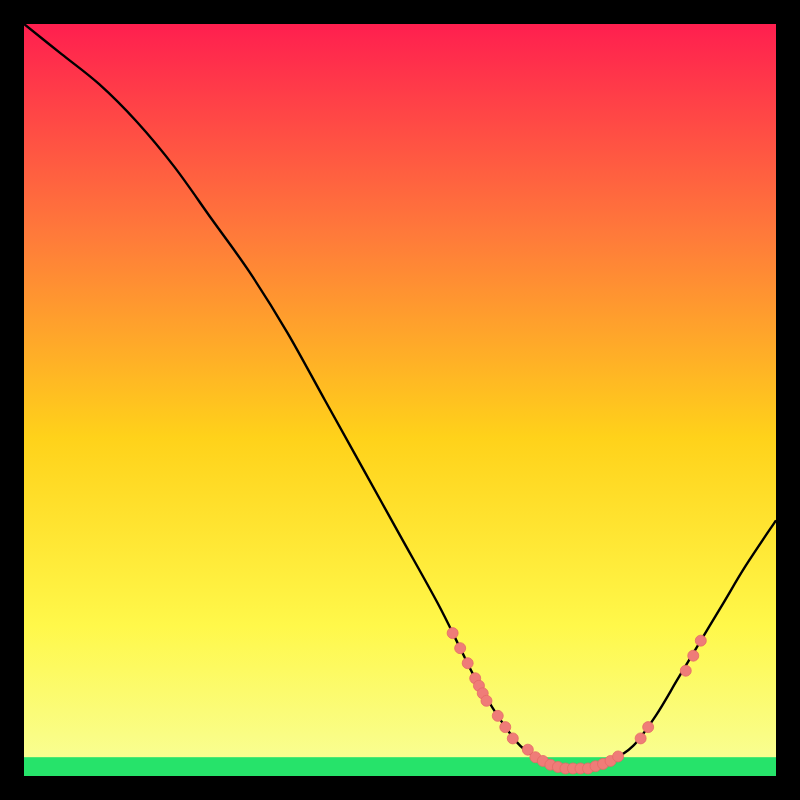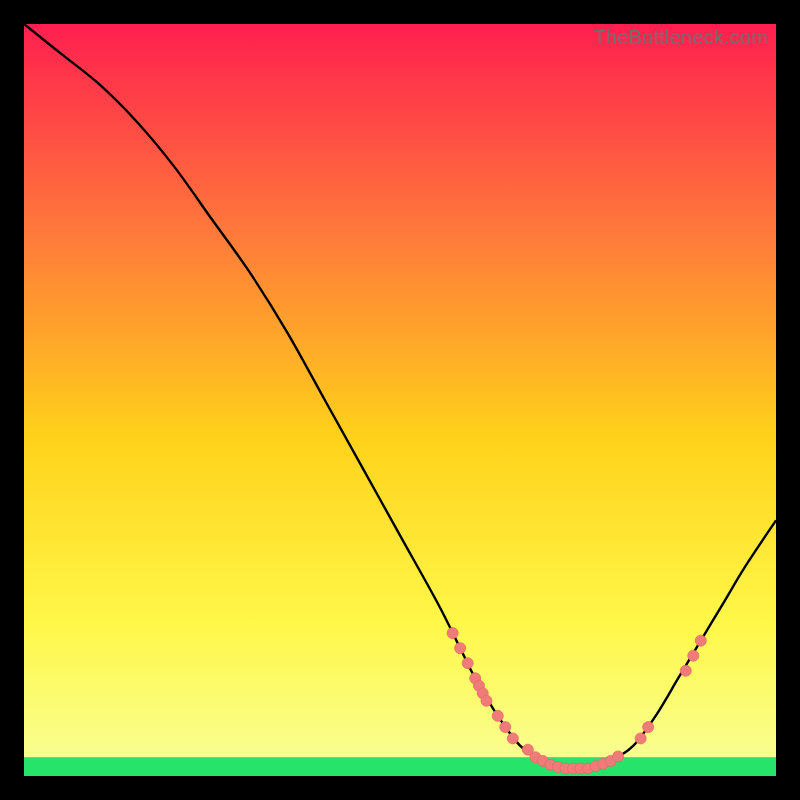--- a/index.html
+++ b/index.html
@@ -35,21 +35,20 @@
     top: 0;
     width: 752px;
     height: 752px;
   }
   svg { display: block; }
 </style>
 </head>
 <body>
 
 <div class="frame">
-  <div class="watermark">TheBottleneck.com</div>
 
   <div class="plot">
     <svg id="chart-svg" width="752" height="752" viewBox="0 0 752 752">
       <defs>
         <linearGradient id="heat" x1="0" y1="0" x2="0" y2="1">
           <stop id="g0" offset="0%" stop-color="#ff1f4f"></stop>
           <stop id="g1" offset="28%" stop-color="#ff7a3a"></stop>
           <stop id="g2" offset="55%" stop-color="#ffd21a"></stop>
           <stop id="g3" offset="80%" stop-color="#fff84a"></stop>
           <stop id="g4" offset="100%" stop-color="#f8ff9a"></stop>

